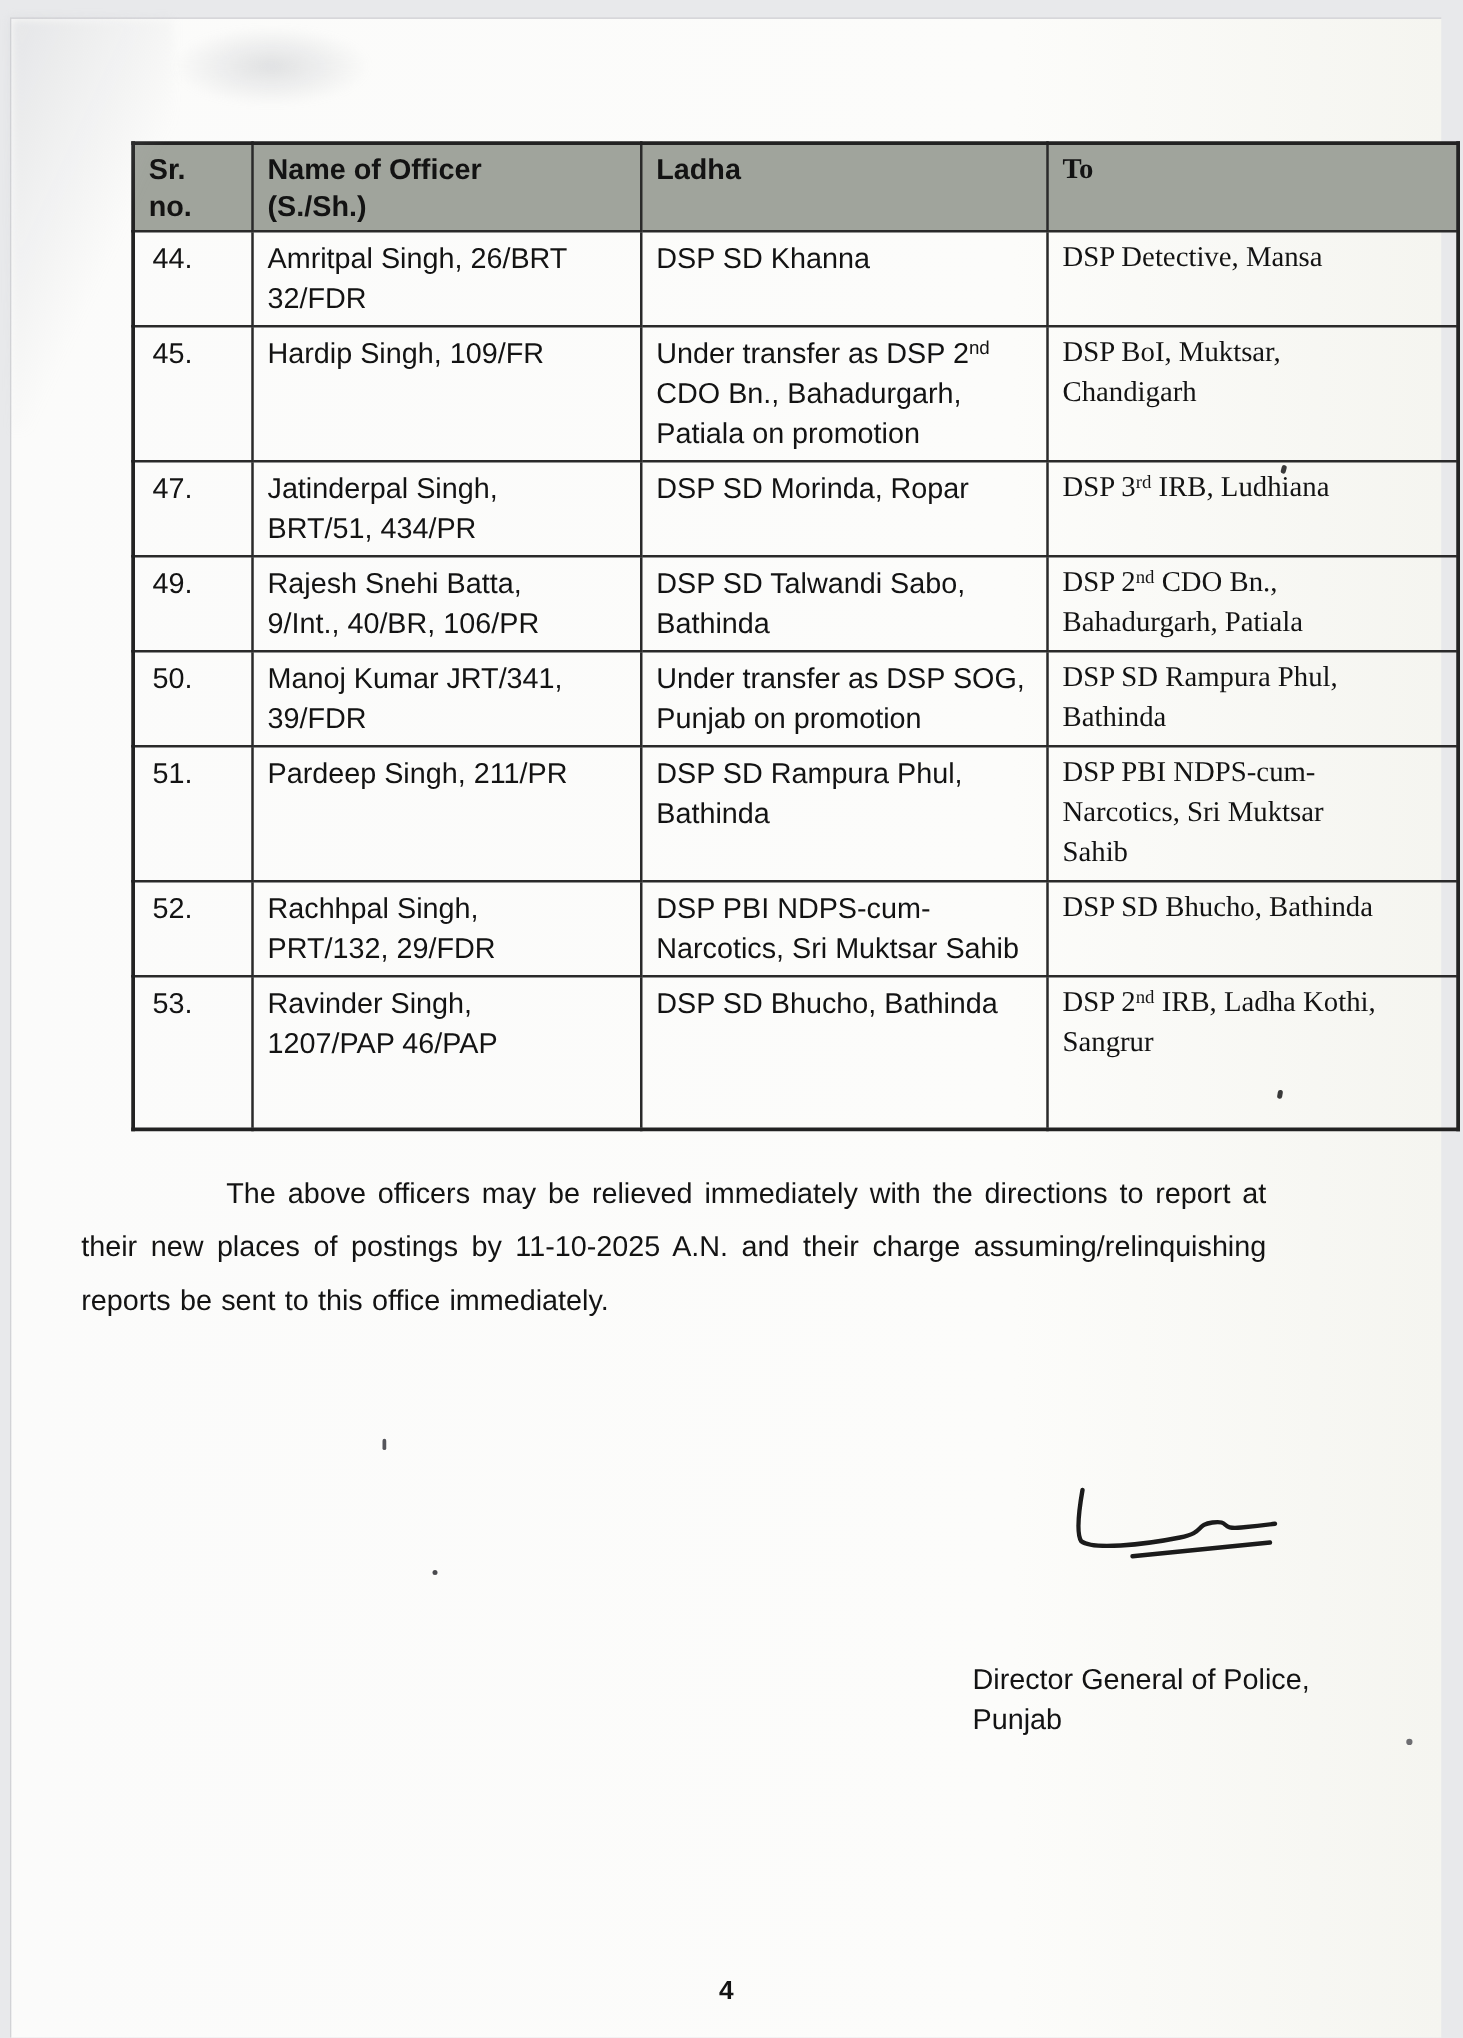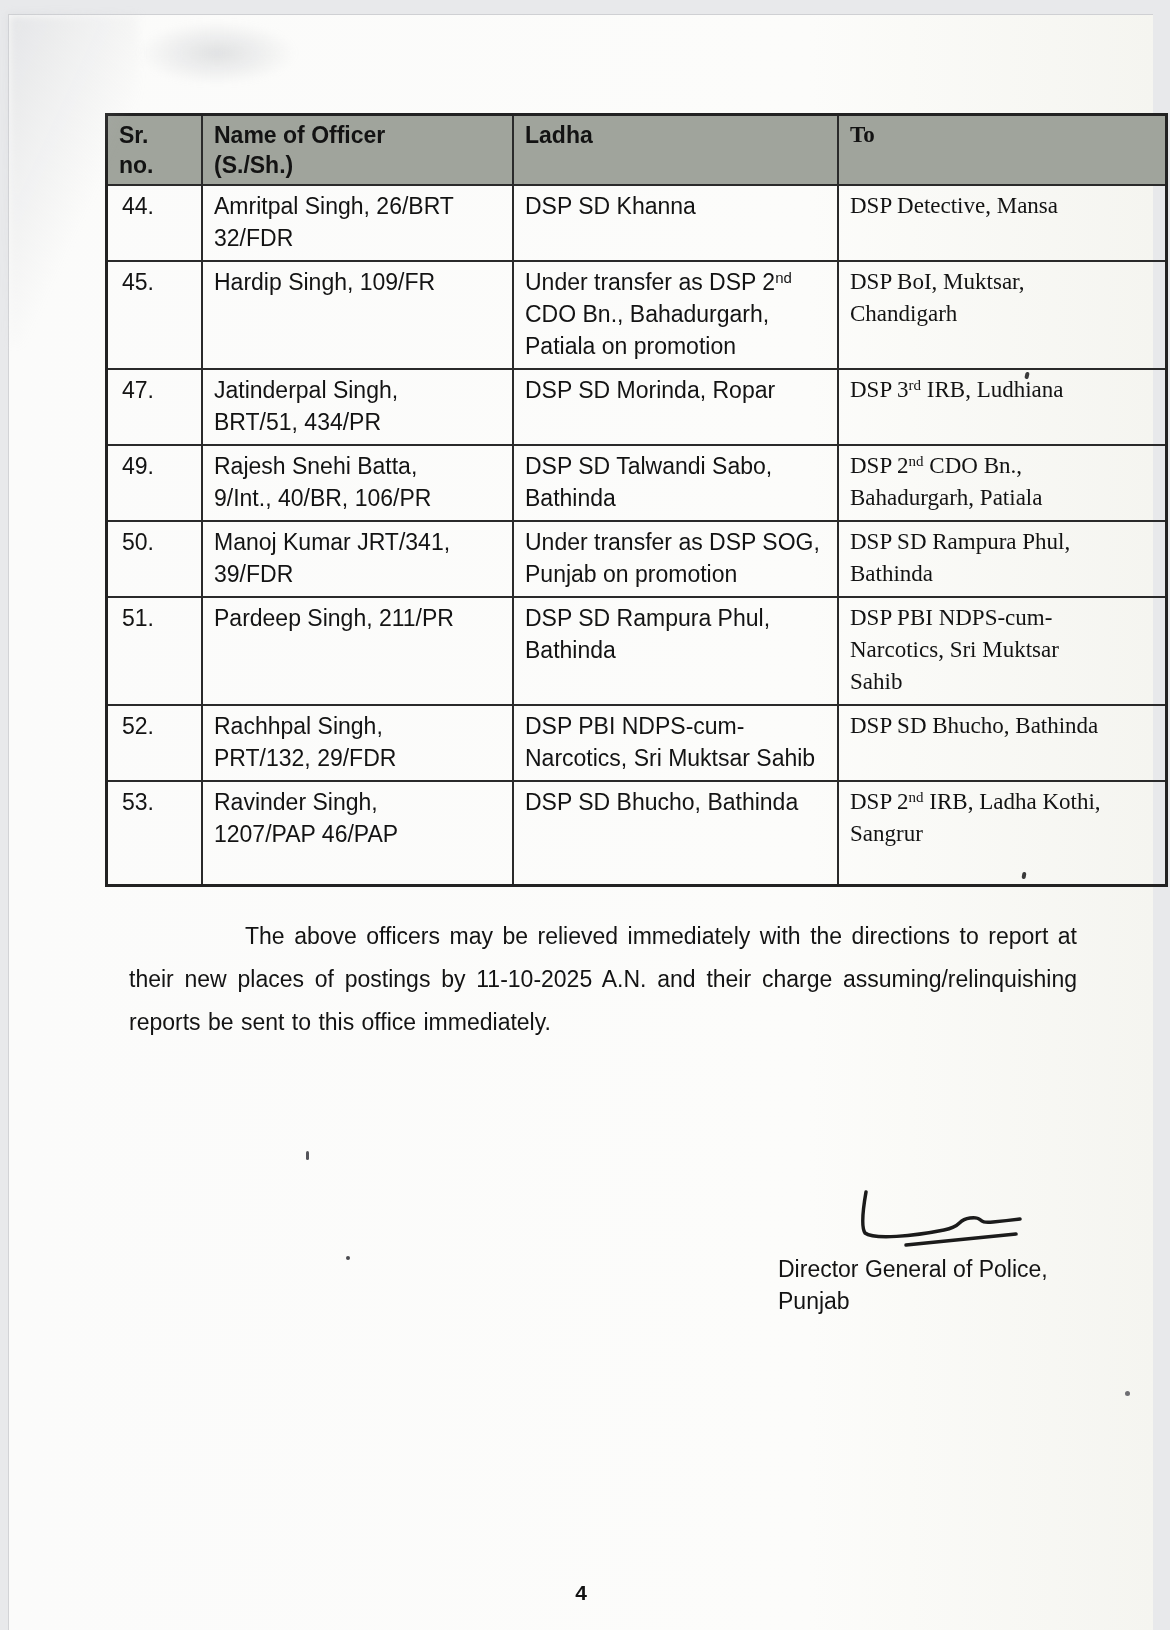--- a/index.html
+++ b/index.html
@@ -36,30 +36,30 @@
   th {
     background:var(--header-bg, #a0a49c);
     padding:4px 8px 4px 11px; line-height:30px; font-weight:bold;
   }
   td { padding:4px 8px 6px 11px; line-height:32px; }
   td.c-sr { padding-left:14px; }
   .c-sr   { width:74px; }
   .c-name { width:290px; }
   .c-from { width:304px; }
   .c-to   { width:307px;font-family:Liberation Serif, serif; }
-  tr:last-child td { padding-bottom:34px; }
+  tr:last-child td { padding-bottom:52px; }
   sup { font-size:15px; line-height:0; vertical-align:7px; }
   .para {
-    width:948px; margin:28px 0 0 120px;
+    width:948px; margin:28px 0 0 56px;
     font-size:23px; line-height:43px; text-align:justify; text-indent:116px;
     word-spacing:1px;
   }
   .sig-svg { position:absolute; left:835px; top:1172px; }
   .signoff {
-    position:absolute; left:769px; top:1238px;
+    position:absolute; left:769px; top:1312px;
     font-size:23px; line-height:32px; white-space:pre-line;
   }
   .pageno {
     position:absolute; left:0; top:1566px; width:1144px;
     text-align:center; font-size:21px; font-weight:bold;
   }
   .art { position:absolute; background:#3a3a3a; border-radius:2px; }
   .art-a1 { left:1016px; top:357px;  width:4px; height:7px; transform:rotate(14deg); }
   .art-a2 { left:1013px; top:857px;  width:4px; height:7px; transform:rotate(10deg); }
   .art-a3 { left:297px;  top:1136px; width:3px; height:9px; background:#55555a; }

